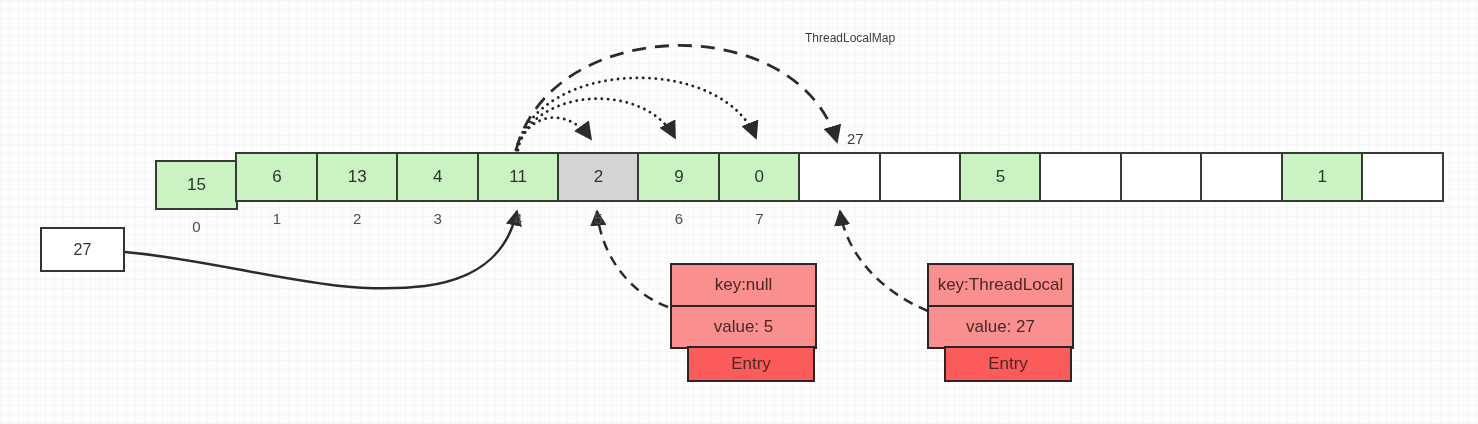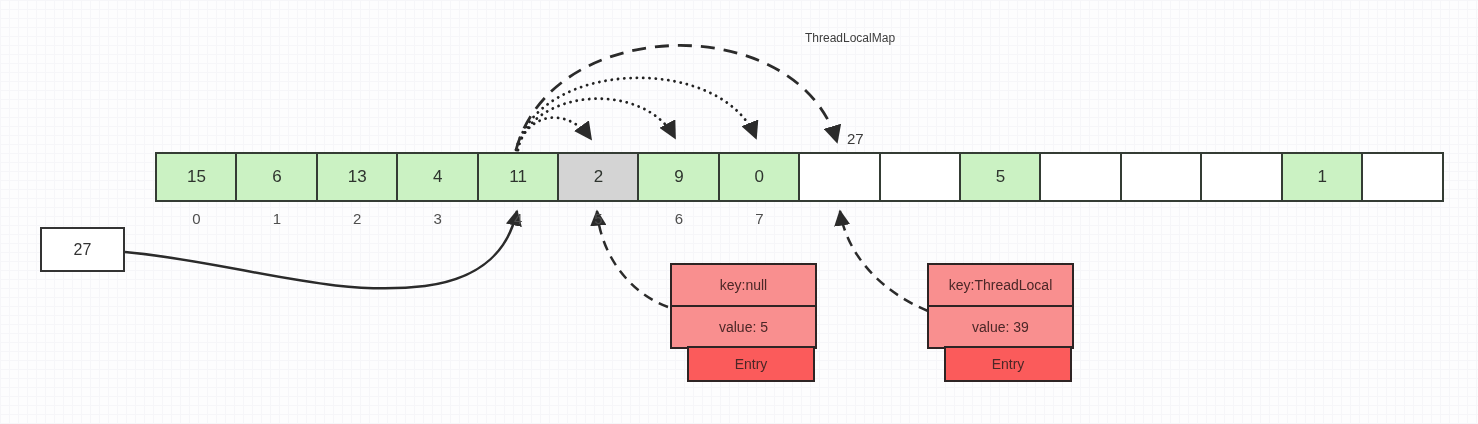--- a/index.html
+++ b/index.html
@@ -36,21 +36,21 @@
     display:flex;
   }
   .cell{
     flex:1;height:50px;
     border:2.5px solid #343c34;
     margin-left:-2.5px;
     display:flex;align-items:center;justify-content:center;
     font-size:17px;color:#2e342e;
     position:relative;
   }
-  .cell:first-child{margin-left:0;}
+  .cell:first-child{margin-left:0;margin-top:8px;}
   .cell.green{background:var(--green-cell,#cbf2c3);}
   .cell.gray {background:var(--gray-cell,#d4d4d4);}
   .cell.empty{background:var(--empty-cell,#ffffff);}
   .idx{
     position:absolute;top:56px;left:0;right:0;
     text-align:center;font-size:15px;color:#4e4e4e;
     font-weight:400;
   }
 
   
@@ -64,21 +64,21 @@
     position:absolute;left:40px;top:227px;
     width:85px;height:45px;
     background:#ffffff;border:2.5px solid #333333;
     display:flex;align-items:center;justify-content:center;
     font-size:16px;color:#333333;
   }
 
   
   .entry-stack{
     position:absolute;top:263px;width:162px;
-    text-align:center;font-size:14px;color:#4b2727;
+    text-align:center;font-size:17px;color:#4b2727;
   }
   .entry-stack.a{left:670px;}
   .entry-stack.b{left:927px;}
   .entry-row{
     width:147px;height:44px;
     border:2.5px solid #2e2424;
     background:var(--entry-light,#f98f8f);
     display:flex;align-items:center;justify-content:center;
   }
   .entry-row + .entry-row{margin-top:-2.5px;}
@@ -143,17 +143,17 @@
   </div>
 
   <div class="entry-stack a">
     <div class="entry-row">key:null</div>
     <div class="entry-row">value: 5</div>
     <div class="entry-tag">Entry</div>
   </div>
 
   <div class="entry-stack b">
     <div class="entry-row">key:ThreadLocal</div>
-    <div class="entry-row">value: 39</div>
+    <div class="entry-row">value: 27</div>
     <div class="entry-tag">Entry</div>
   </div>
 
 </div>
 
 </body></html>

